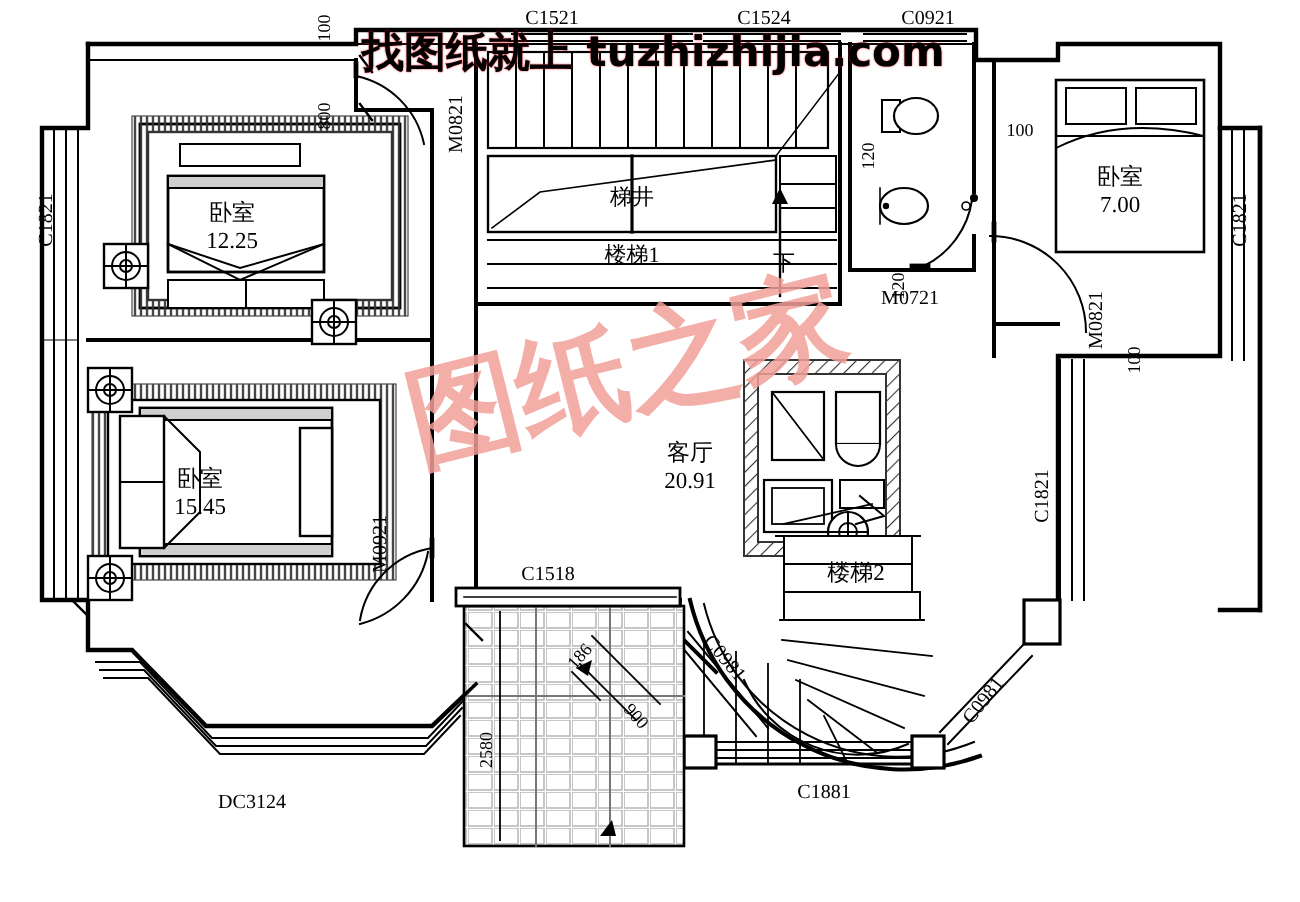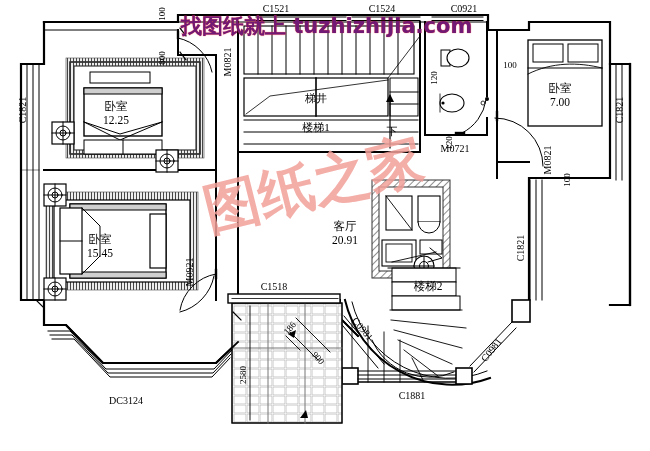--- a/index.html
+++ b/index.html
@@ -368,16 +368,16 @@
     <text x="437" y="78" font-size="9" text-anchor="middle" transform="rotate(-90 437 78)">120</text>
     <text x="452" y="143" font-size="9" text-anchor="middle" transform="rotate(-90 452 143)">120</text>
     <text x="510" y="68" font-size="9" text-anchor="middle">100</text>
     <text x="570" y="180" font-size="9" text-anchor="middle" transform="rotate(-90 570 180)">100</text>
     <text x="246" y="375" font-size="9" text-anchor="middle" transform="rotate(-90 246 375)">2580</text>
     <text x="292" y="330" font-size="9" text-anchor="middle" transform="rotate(-48 292 330)">186</text>
     <text x="316" y="360" font-size="9" text-anchor="middle" transform="rotate(48 316 360)">900</text>
   </g>
 </svg>
 
-<div class="wm-top" style="color: #701a75;">找图纸就上 tuzhizhijia.com</div>
+<div class="wm-top" style="color: #000000;">找图纸就上 tuzhizhijia.com</div>
 <div class="wm-mid" style="color: rgb(242, 160, 154);">图纸之家</div>
 
 </div>
 
 </body></html>

